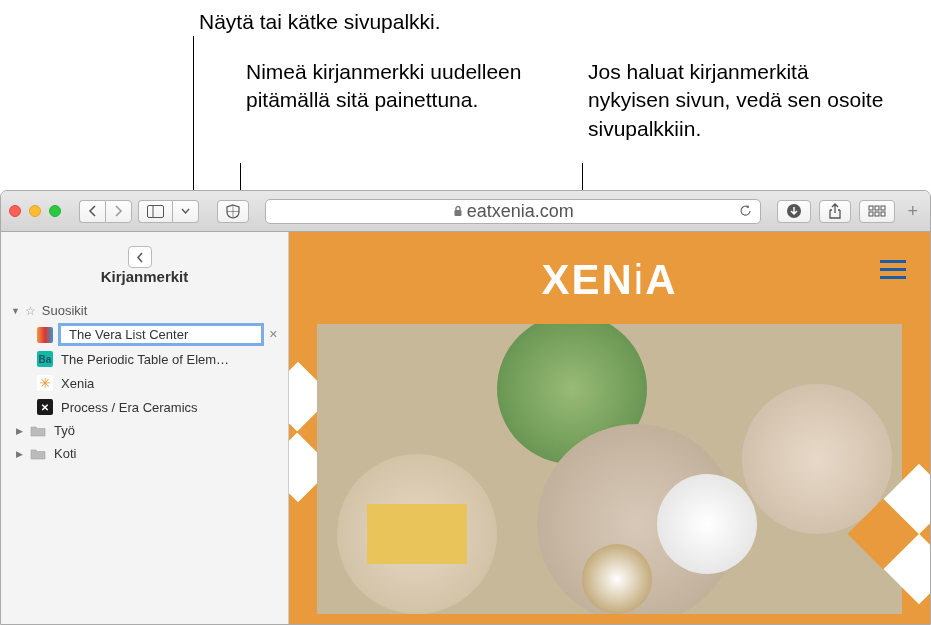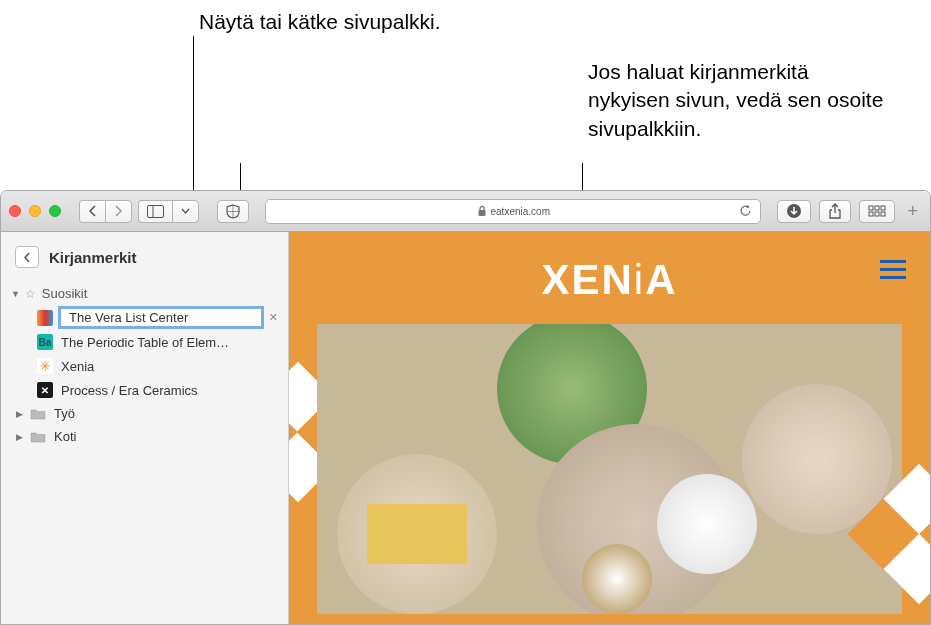--- a/index.html
+++ b/index.html
@@ -20,28 +20,28 @@
 .toolbar { height: 41px; background: linear-gradient(#e8e8e8, #d4d4d4); border-bottom: 1px solid #aaa; display: flex; align-items: center; padding: 0 8px; gap: 6px; }
 .traffic { display: flex; gap: 8px; margin-right: 12px; }
 .traffic span { width: 12px; height: 12px; border-radius: 50%; display: block; }
 .tl-close { background: #ff5f57; border: 0.5px solid #e1493f; }
 .tl-min { background: #febc2e; border: 0.5px solid #e0a528; }
 .tl-max { background: #28c840; border: 0.5px solid #24b23a; }
 .btn { height: 23px; background: linear-gradient(#fdfdfd, #f1f1f1); border: 1px solid #b4b4b4; border-radius: 4px; display: flex; align-items: center; justify-content: center; padding: 0 8px; font-size: 12px; color: #444; }
 .btn-group { display: flex; }
 .btn-group .btn:first-child { border-radius: 4px 0 0 4px; border-right: none; }
 .btn-group .btn:last-child { border-radius: 0 4px 4px 0; }
-.addr { flex: 1; height: 25px; background: #fff; border: 1px solid #b0b0b0; border-radius: 5px; display: flex; align-items: center; justify-content: center; font-size: 10px; color: #555; position: relative; margin: 16px 10px; }
+.addr { flex: 1; height: 25px; background: #fff; border: 1px solid #b0b0b0; border-radius: 5px; display: flex; align-items: center; justify-content: center; font-size: 18px; color: #555; position: relative; margin: 16px 10px; }
 .addr .lock { margin-right: 4px; }
 .addr .reload { position: absolute; right: 8px; }
 .right-tools { display: flex; gap: 8px; align-items: center; }
 
 .content { display: flex; height: calc(100% - 41px); }
 .sidebar { width: 288px; background: #f4f4f4; border-right: 1px solid #ccc; padding: 10px 0; font-size: 13px; color: #333; }
-.sb-header { display: flex; align-items: center; padding: 4px 14px 14px; }
+.sb-header { display: flex; align-items: center; padding: 4px 14px 14px; flex-direction: column; }
 .sb-back { width: 24px; height: 22px; border: 1px solid #bbb; background: #fff; border-radius: 4px; display: flex; align-items: center; justify-content: center; margin-right: 10px; font-size: 12px; color: #555;}
 .sb-title { font-weight: 700; font-size: 15px; }
 .sb-section { padding: 4px 10px; display: flex; align-items: center; gap: 4px; font-size: 13px; color: #555; }
 .tri { font-size: 9px; color: #777; display: inline-block; width: 10px; }
 .star { color: #999; font-size: 12px; margin-right: 2px; }
 .sb-item { padding: 4px 10px 4px 36px; display: flex; align-items: center; gap: 8px; font-size: 13px; color: #333; white-space: nowrap; overflow: hidden; text-overflow: ellipsis; }
 .sb-item.editing span.label { background: #fff; outline: 3px solid #7aaee8; padding: 1px 8px; flex: 1; }
 .sb-item .x { color: #888; margin-left: auto; font-size: 11px; }
 .fav { width: 16px; height: 16px; display: inline-flex; align-items: center; justify-content: center; font-size: 10px; border-radius: 2px; flex-shrink: 0; }
 .fav-vera { background: linear-gradient(90deg, #e94, #d33, #39c); }
@@ -81,20 +81,21 @@
 </style>
 </head>
 <body>
 
 <div class="callouts">
   <div class="callout c1">
     <span>Näytä tai kätke sivupalkki.</span>
     <div class="c1-line-v"></div>
   </div>
   <div class="callout c2">
+    <span>Nimeä kirjanmerkki uudelleen pitämällä sitä painettuna.</span>
     <div class="c2-line-v"></div>
   </div>
   <div class="callout c3">
     <span>Jos haluat kirjanmerkitä nykyisen sivun, vedä sen osoite sivupalkkiin.</span>
     <div class="c3-line-v"></div>
   </div>
 </div>
 
 <div class="window">
   <div class="toolbar">

